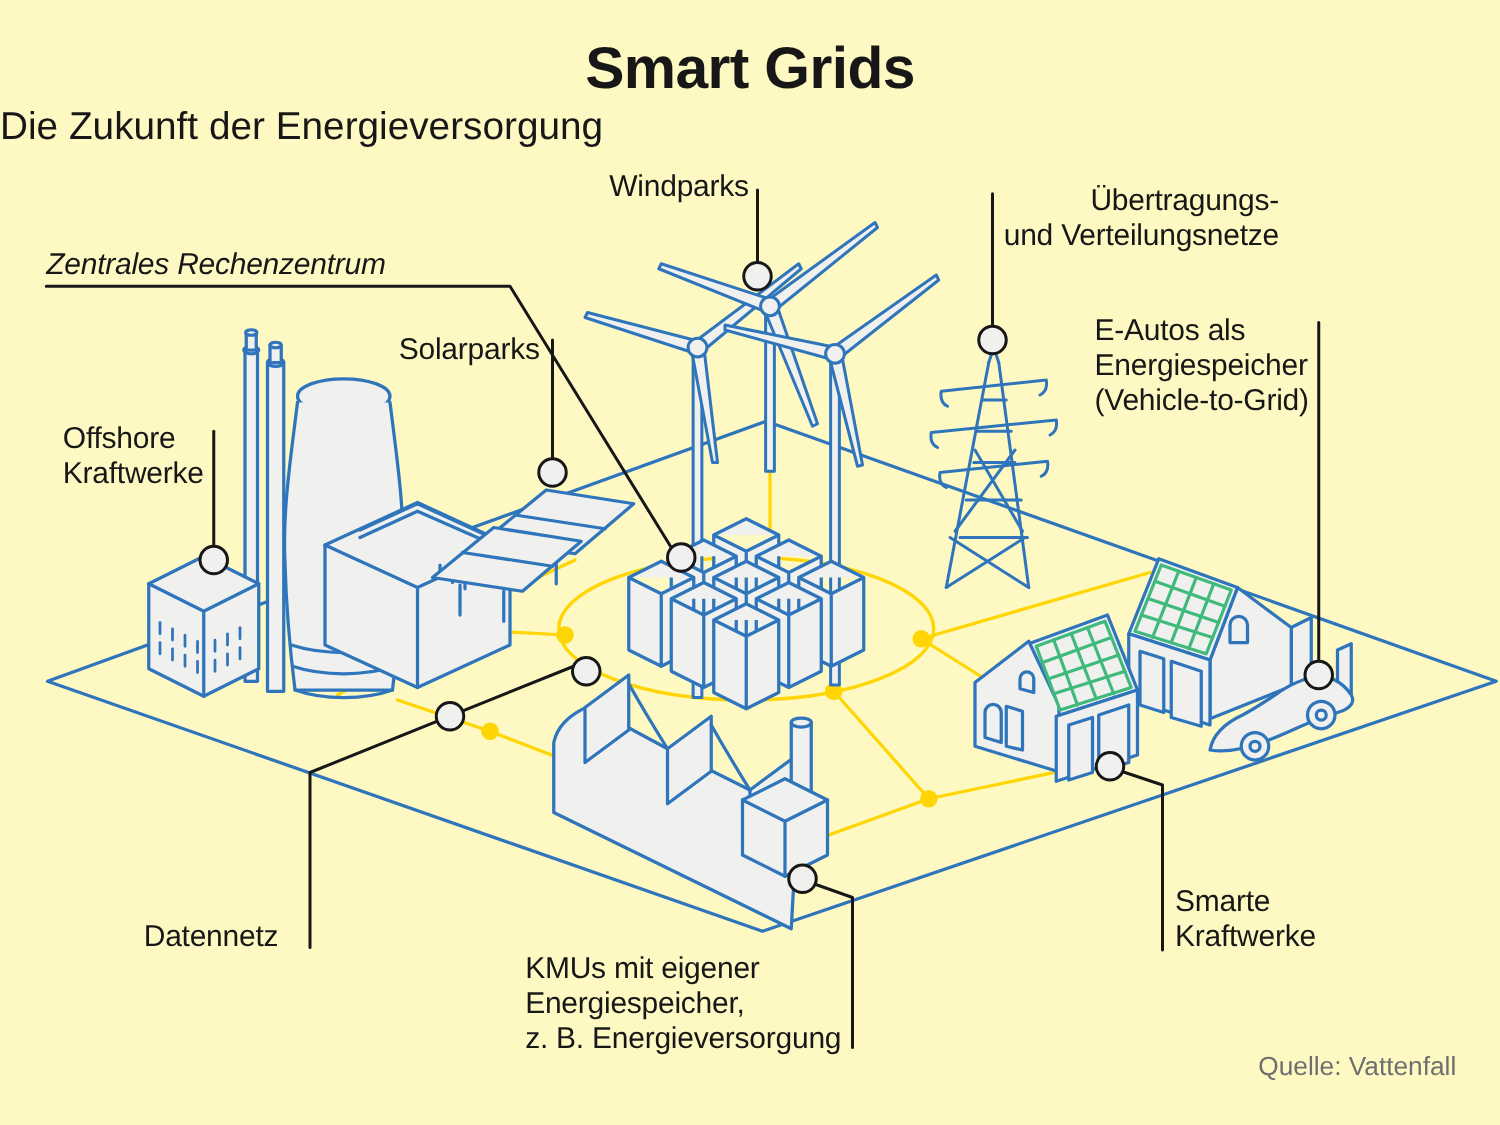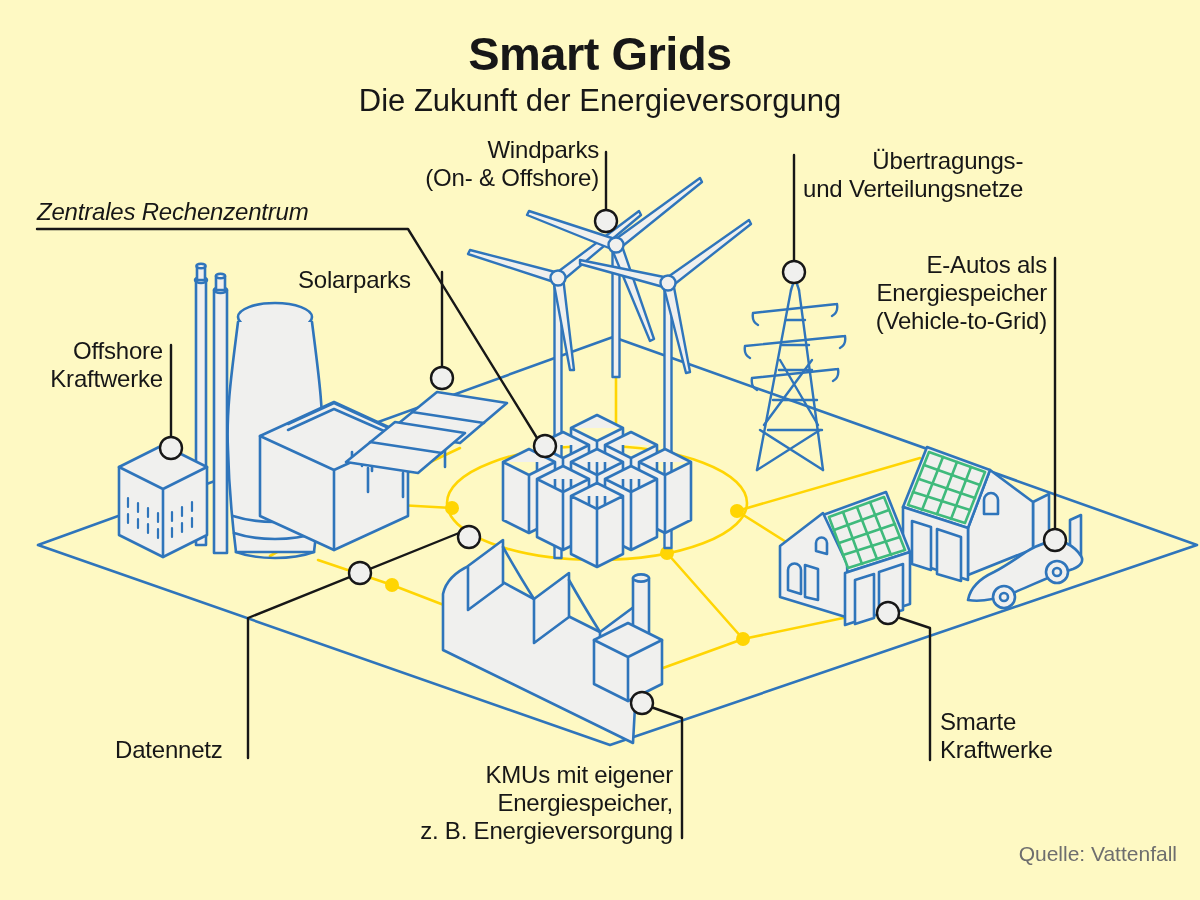--- a/index.html
+++ b/index.html
@@ -1,26 +1,26 @@
 <!DOCTYPE html>
 <html><head>
 <meta charset="utf-8">
 <style>
   html,body{margin:0;padding:0;}
   .stage{position:relative;width:1200px;height:900px;background:#fef9c3;overflow:hidden;
          font-family:"Liberation Sans",sans-serif;color:#171717;}
   svg.art{position:absolute;left:0;top:0;}
   .title{position:absolute;left:0;top:26px;width:100%;text-align:center;
          font-size:47px;font-weight:800;letter-spacing:-0.5px;}
-  .subtitle{position:absolute;left:0;top:83px;width:100%;text-align:center;
+  .subtitle{position:absolute;left:0;top:83px;width:100%;
          font-size:31px;font-weight:400;}
   .lbl{position:absolute;font-size:24px;line-height:1.17;letter-spacing:-0.2px;white-space:nowrap;}
   .lbl span{display:block;}
-  .r{text-align:right;}
-  .src{position:absolute;right:23px;top:842px;font-size:21px;color:#6e6e6e;}
+  .r{text-align:left;}
+  .src{position:absolute;right:35px;top:842px;font-size:21px;color:#6e6e6e;}
 </style>
 </head>
 <body>
 
 <div class="stage">
 
 <svg class="art" width="1200" height="900" viewBox="0 0 1200 900">
   <g fill="none" stroke-linecap="round" stroke-linejoin="round">
 
     <g stroke="#2f75bb" stroke-width="2.6">
@@ -215,40 +215,39 @@
 
 <div class="title">Smart Grids</div>
 <div class="subtitle">Die Zukunft der Energieversorgung</div>
 
 <div class="lbl" style="left:37px;top:198px;font-style:italic;">
   <span>Zentrales Rechenzentrum</span>
 </div>
 
 <div class="lbl r" style="right:601px;top:136px;">
   <span>Windparks</span>
-  <span>(On- &amp; Offshore)</span>
 </div>
 
 <div class="lbl" style="left:803px;top:147px;text-align:right;">
   <span>Übertragungs-</span>
   <span>und Verteilungsnetze</span>
 </div>
 
 <div class="lbl r" style="right:153px;top:251px;">
   <span>E-Autos als</span>
   <span>Energiespeicher</span>
   <span>(Vehicle-to-Grid)</span>
 </div>
 
 <div class="lbl r" style="right:1037px;top:337px;">
   <span>Offshore</span>
   <span>Kraftwerke</span>
 </div>
 
-<div class="lbl" style="left:298px;top:266px;">
+<div class="lbl" style="left:319px;top:266px;">
   <span>Solarparks</span>
 </div>
 
 <div class="lbl" style="left:115px;top:736px;">
   <span>Datennetz</span>
 </div>
 
 <div class="lbl r" style="right:527px;top:761px;">
   <span>KMUs mit eigener</span>
   <span>Energiespeicher,</span>

